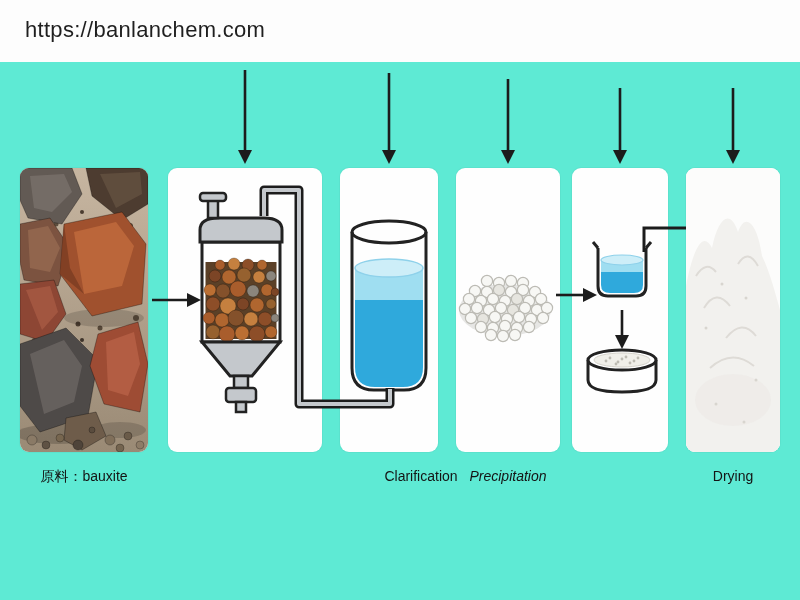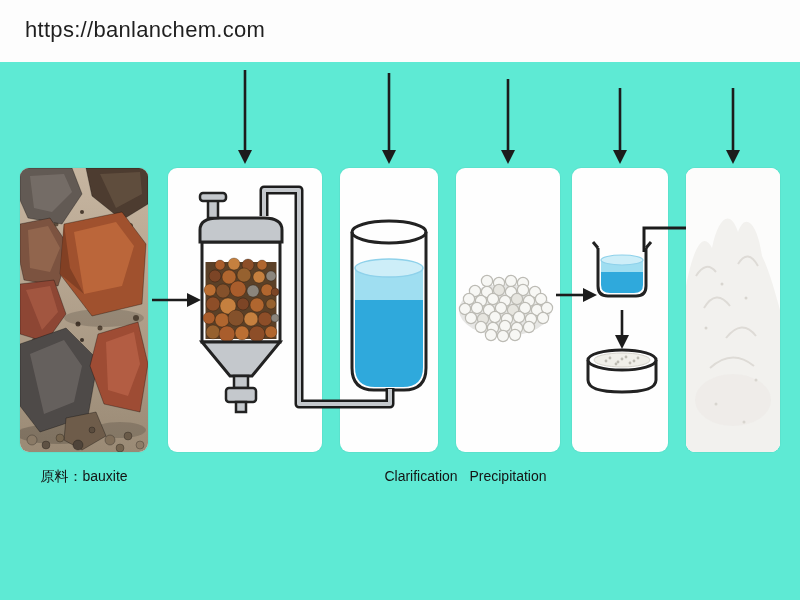--- a/index.html
+++ b/index.html
@@ -16,21 +16,21 @@
   #panel-clarification{left:340px;width:98px;}
   #panel-precipitation{left:456px;width:104px;}
   #panel-washing{left:572px;width:96px;}
   #panel-drying{left:686px;width:94px;background:#fcfcfb;}
   .overlay{position:absolute;left:0;top:0;pointer-events:none;z-index:5;}
   .stage-label{position:absolute;top:462px;height:28px;line-height:28px;font-size:14px;
                color:#141414;text-align:center;white-space:nowrap;}
   #label-bauxite{left:10px;width:148px;}
   #label-digestion{left:168px;width:154px;}
   #label-clarification{left:336px;width:106px;margin-left:32px;}
-  #label-precipitation{left:450px;width:116px;}
+  #label-precipitation{left:450px;width:116px;font-style:italic;}
   #label-washing{left:572px;width:96px;}
   #label-drying{left:686px;width:94px;}
 </style>
 </head>
 <body>
 
 <div class="canvas">
 
   <div class="header-band"></div>
   <div class="site-url">https://banlanchem.com</div>
@@ -298,14 +298,15 @@
     </g>
     <g>
       <line x1="556" y1="295" x2="584" y2="295" stroke="#1c1c1c" stroke-width="2.6"></line>
       <polygon points="583,288 583,302 597,295" fill="#1c1c1c"></polygon>
     </g>
   </svg>
 
   <div class="stage-label" id="label-bauxite">原料：bauxite</div>
   <div class="stage-label" id="label-clarification">Clarification</div>
   <div class="stage-label" id="label-precipitation">Precipitation</div>
+  <div class="stage-label" id="label-drying">Drying</div>
 
 </div>
 
 </body></html>

